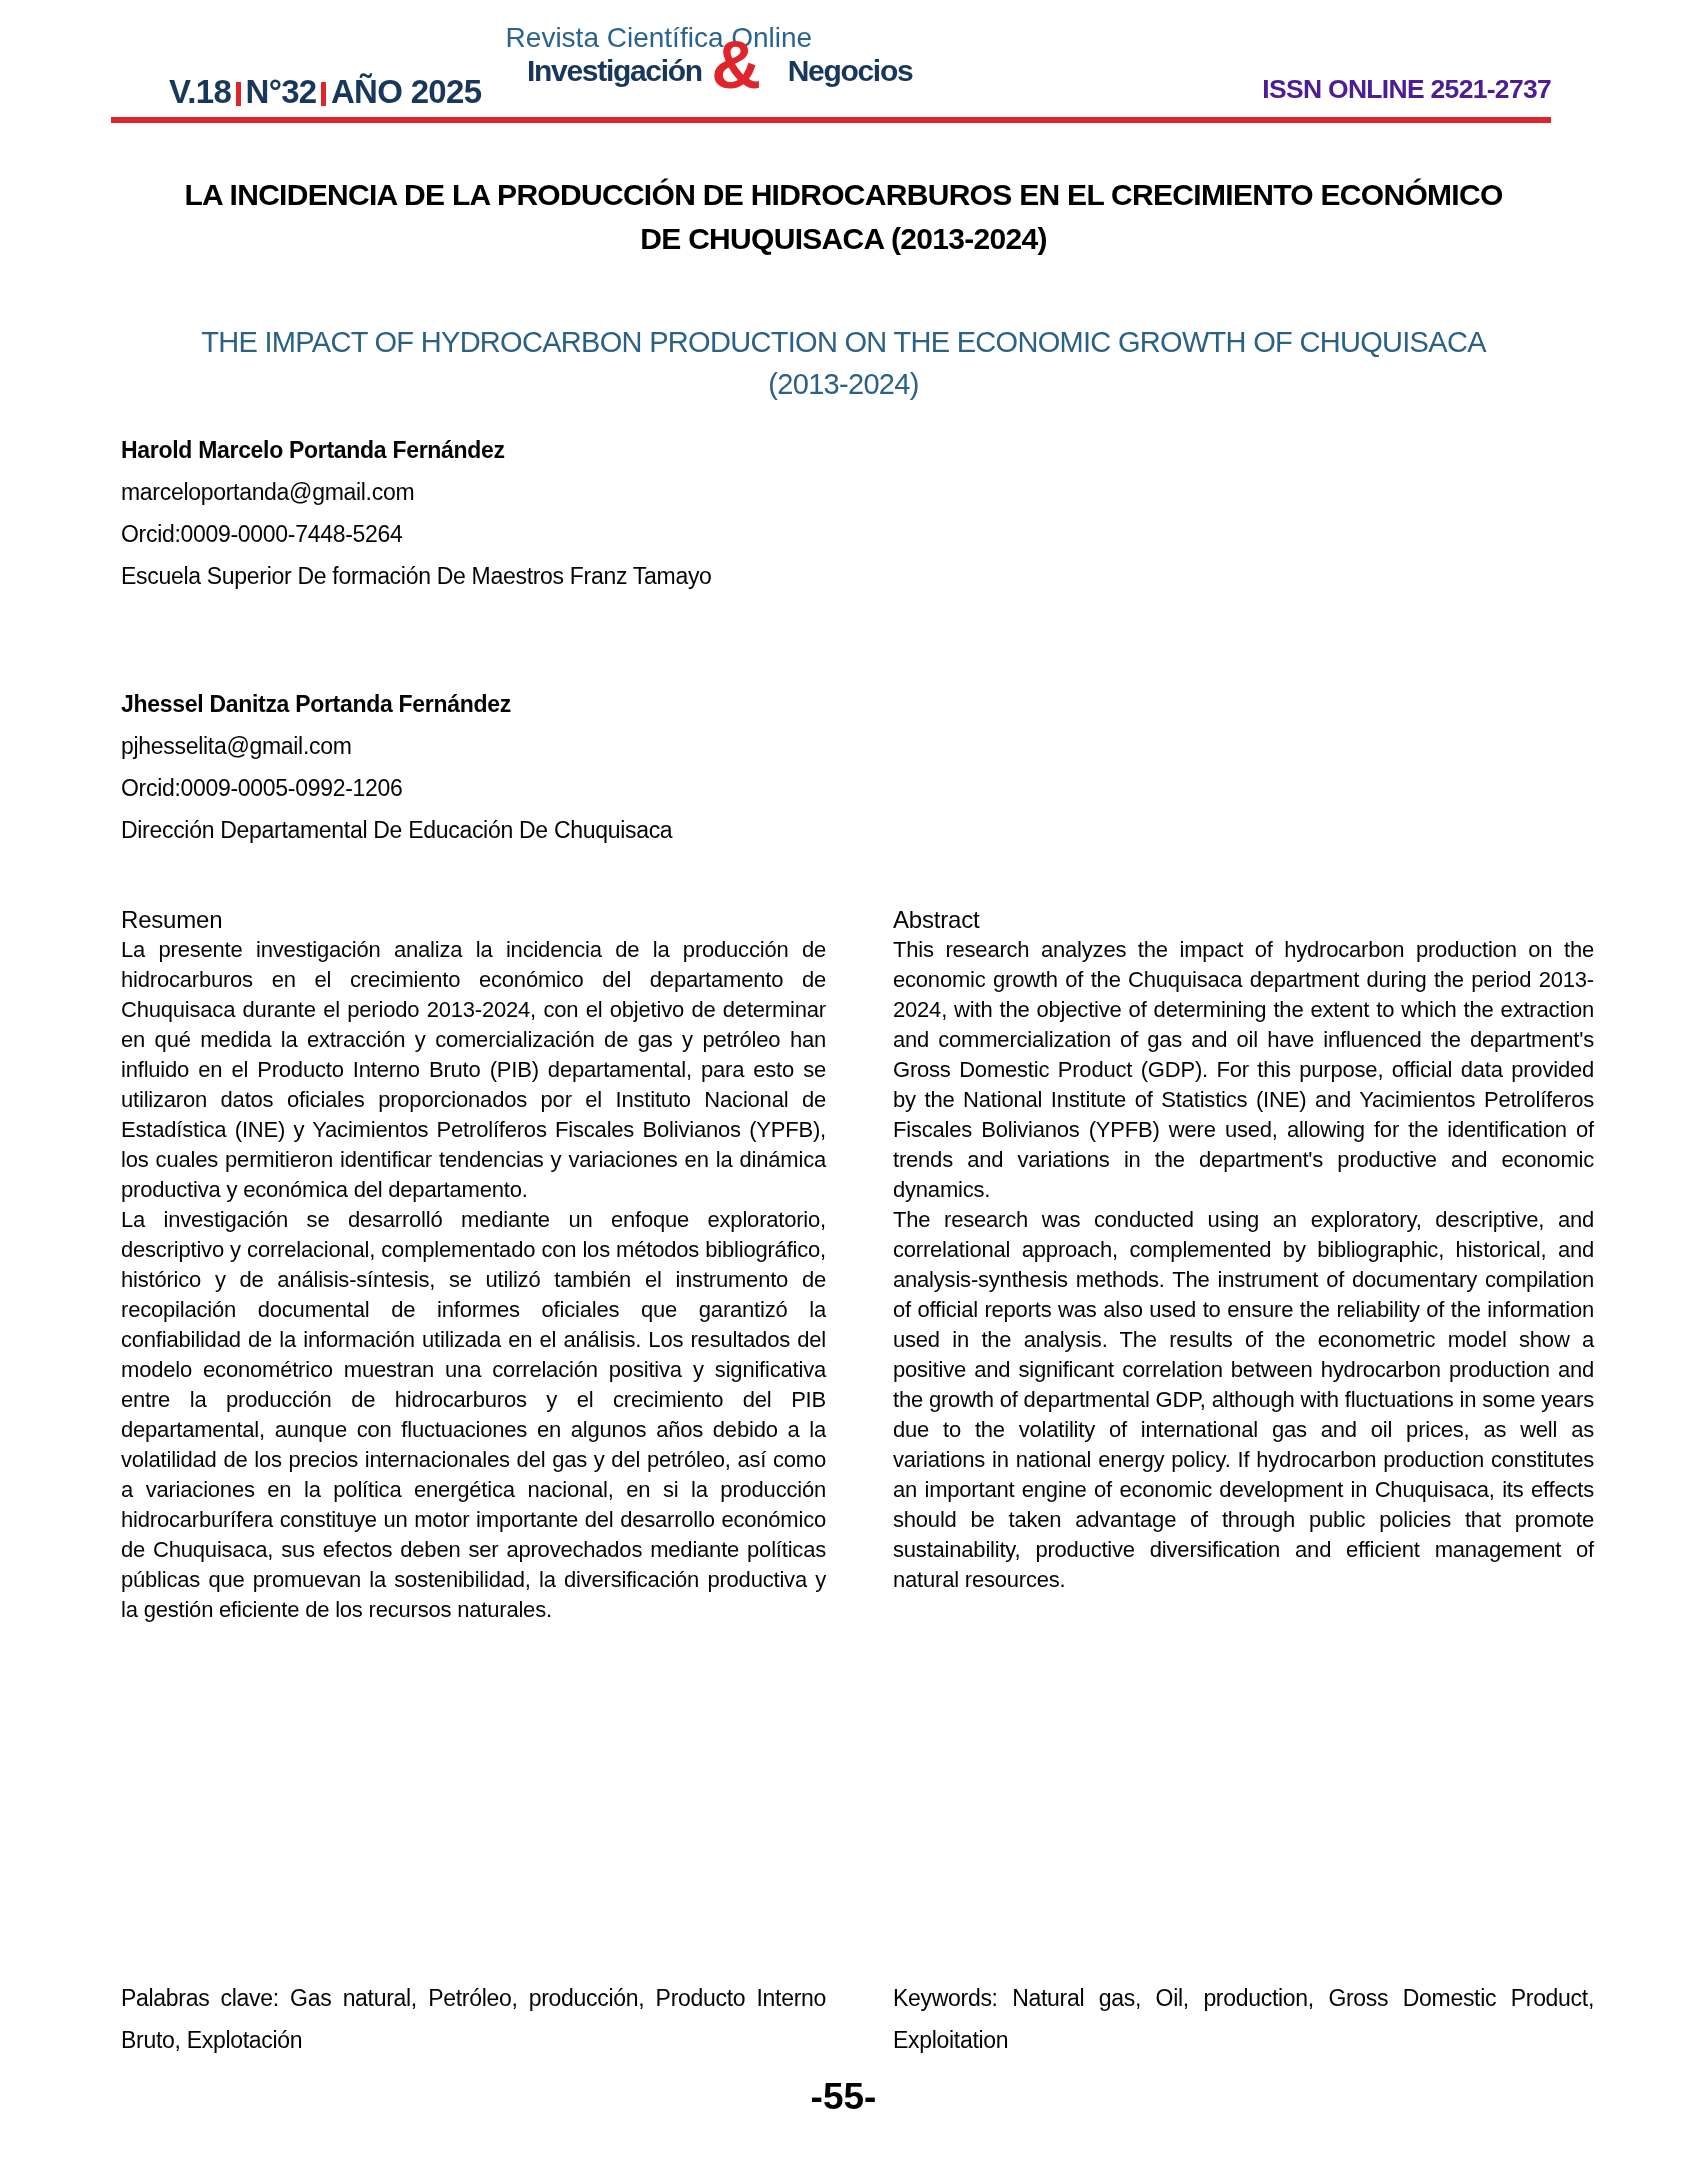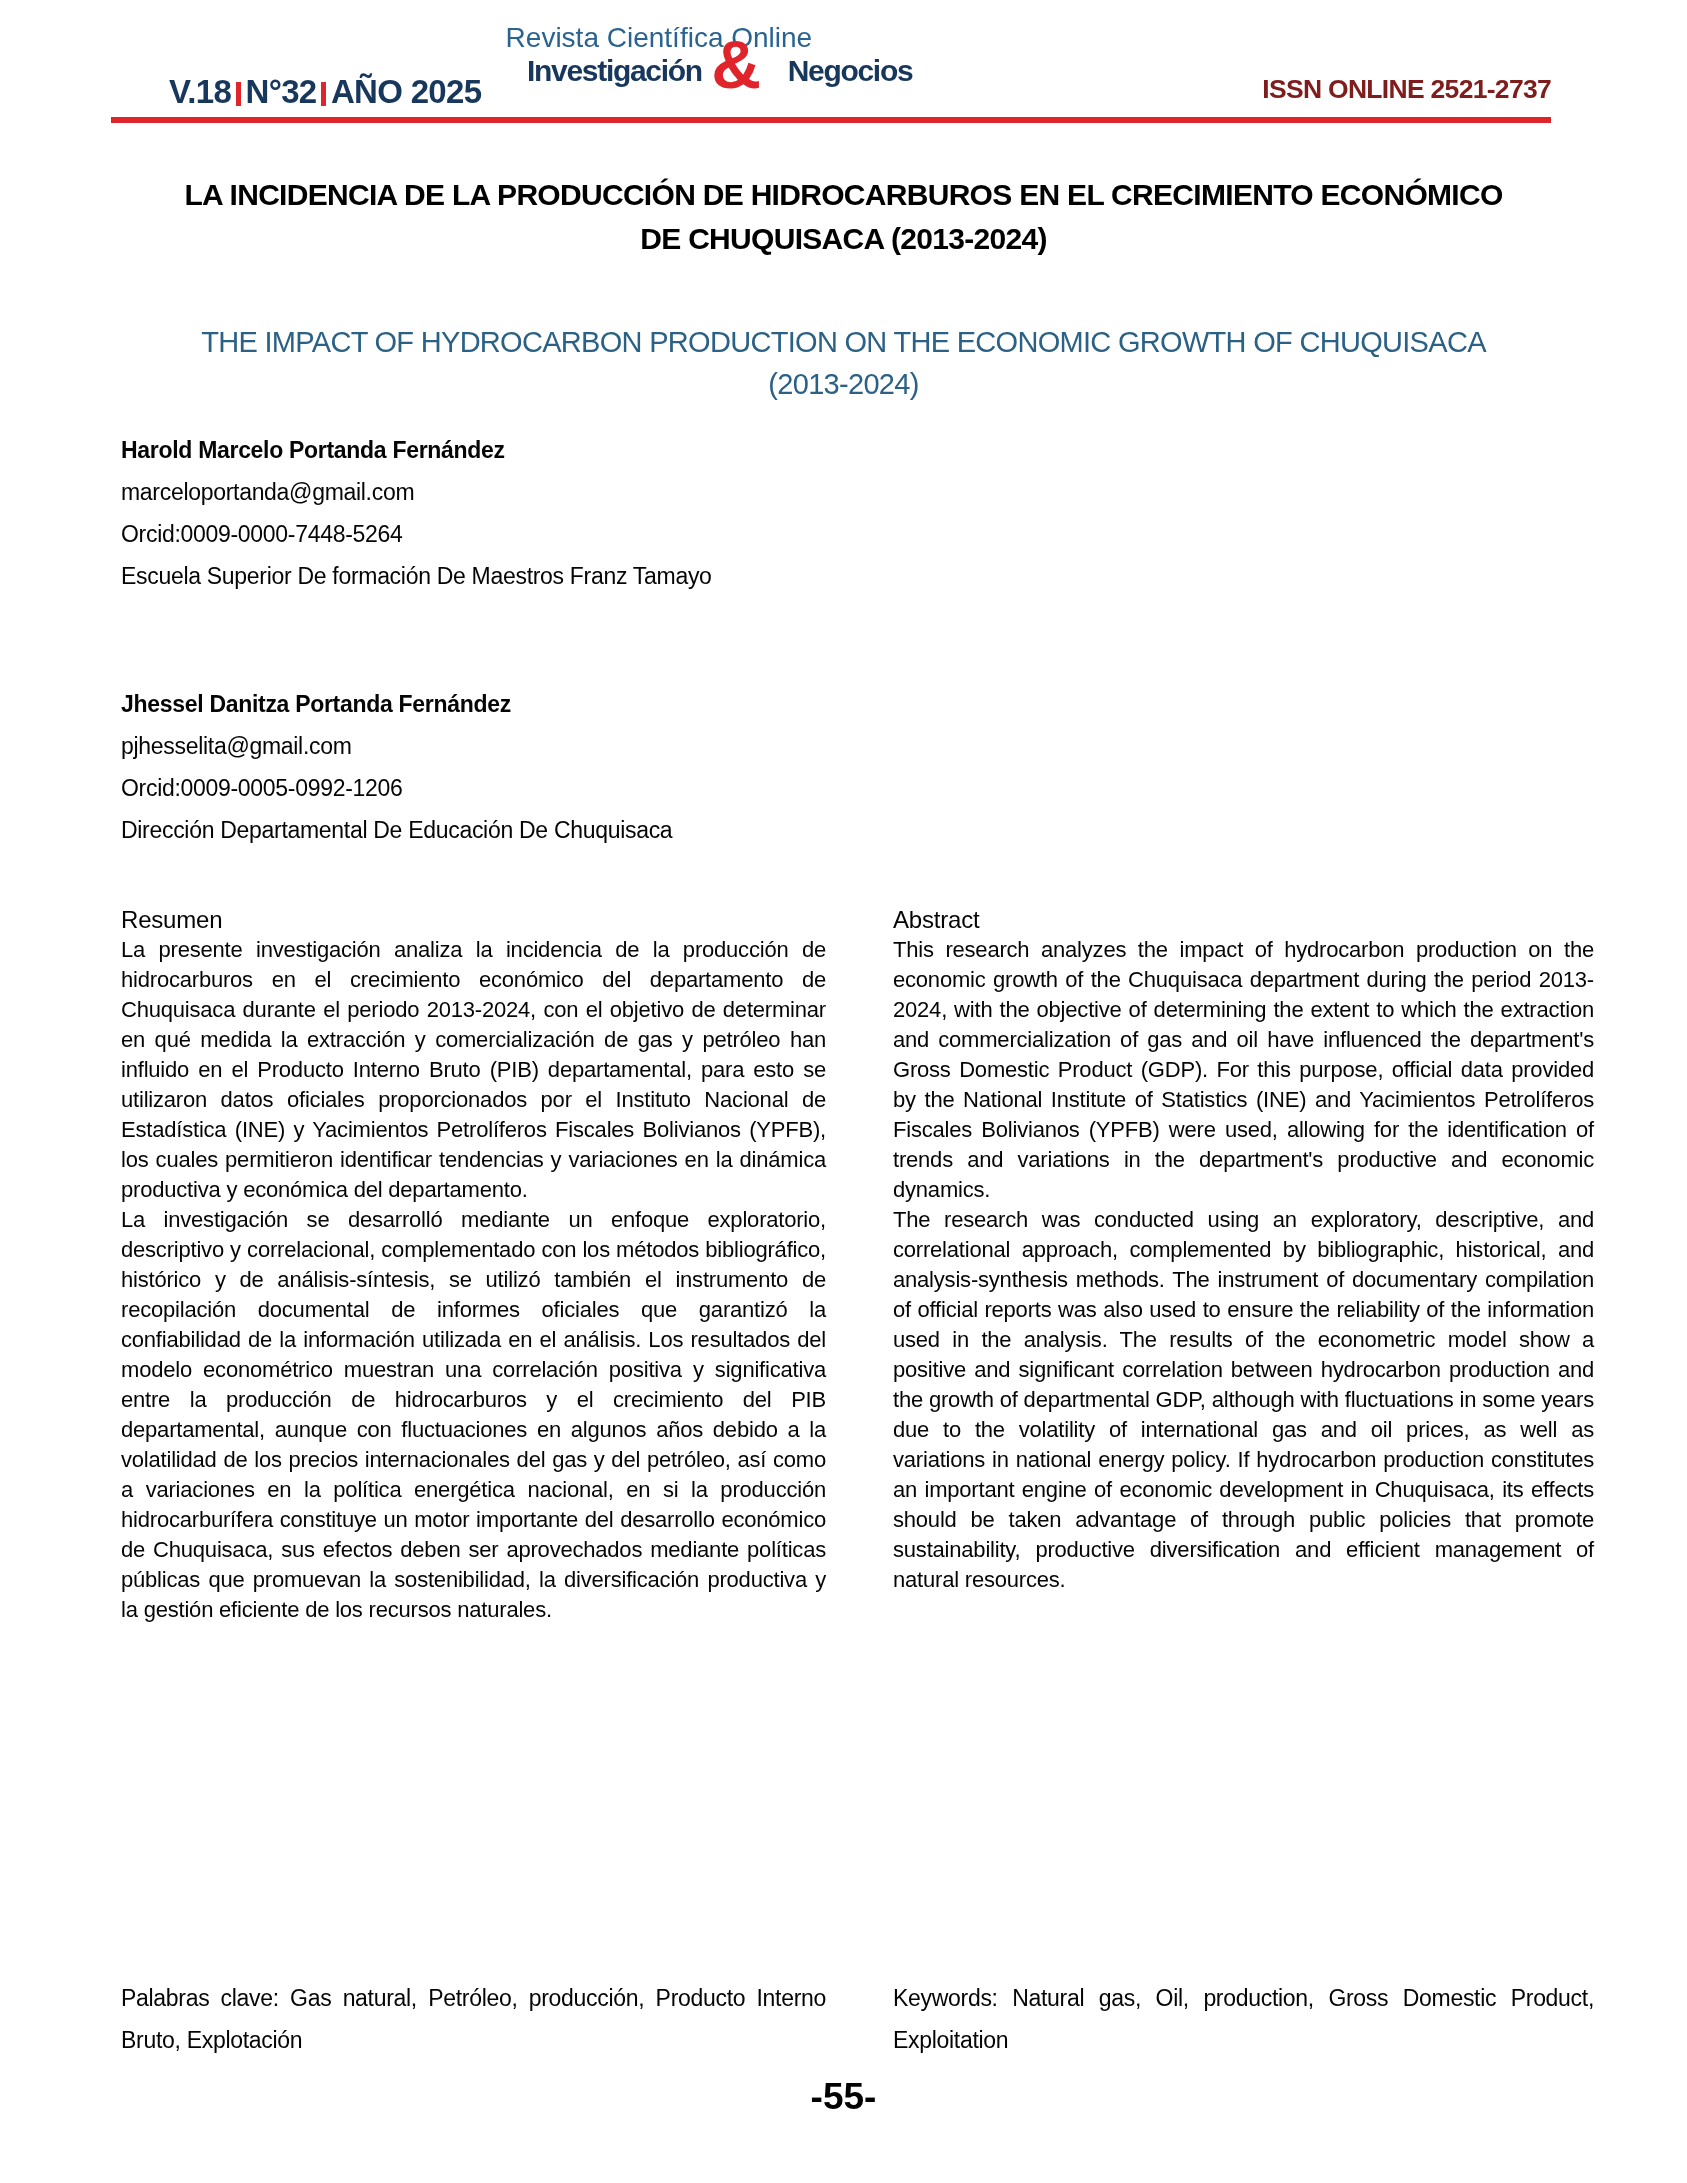--- a/index.html
+++ b/index.html
@@ -68,21 +68,21 @@
     vertical-align: -6.6px;
     line-height: 0;
   }
   .issn {
     position: absolute;
     right: 136px;
     top: 74px;
     font-size: 26.5px;
     font-weight: bold;
     letter-spacing: -0.7px;
-    color: #7f1d1d;
+    color: #4c1d95;
     white-space: nowrap;
   }
   .red-rule {
     position: absolute;
     left: 111px;
     top: 117px;
     width: 1440px;
     height: 6px;
     background: #e0242b;
   }

